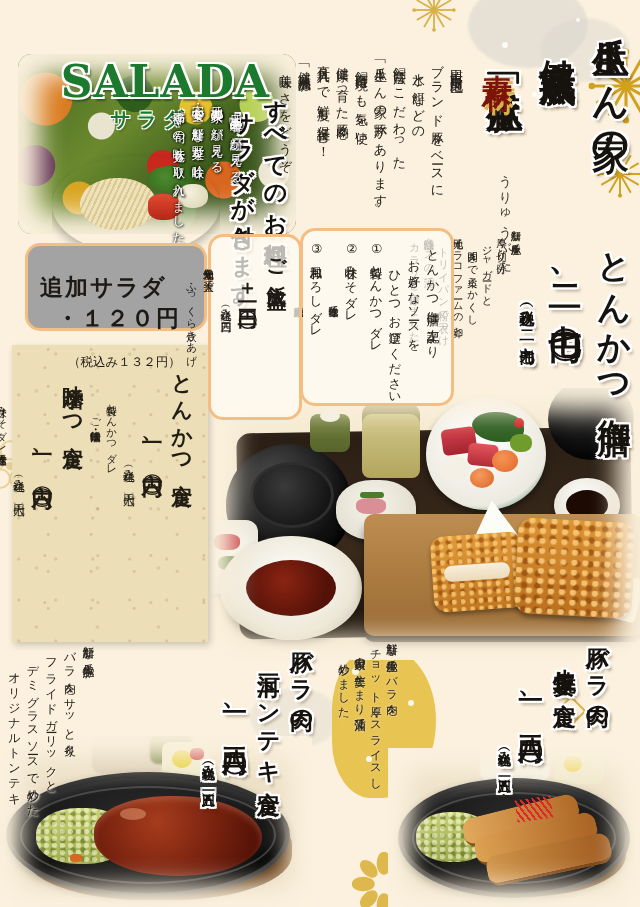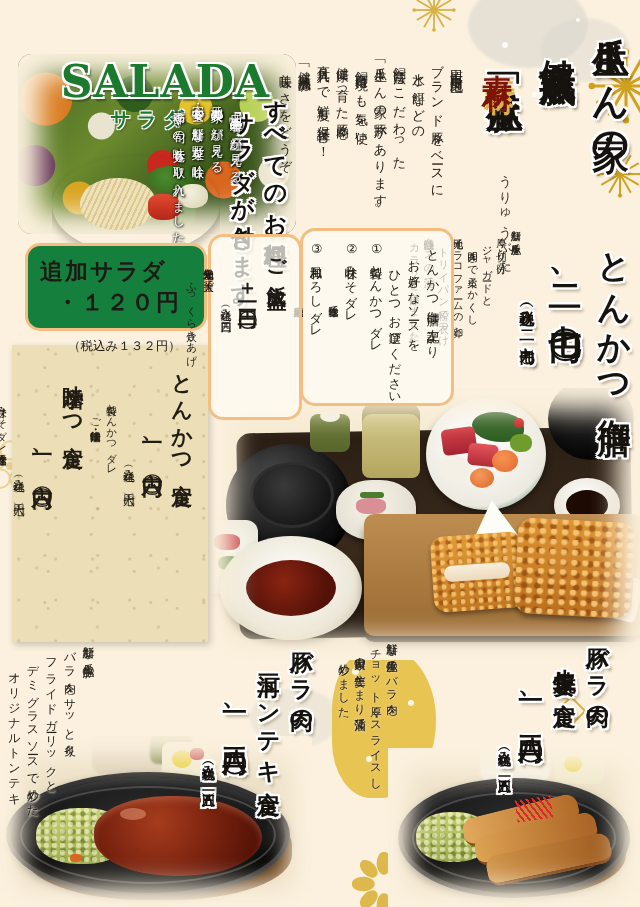--- a/index.html
+++ b/index.html
@@ -155,21 +155,21 @@
     <div class="ln" style="margin-top:12px">サラダが付きます。</div>
   </div>
 
   <div class="v wsh" style="right:394px;top:94px;z-index:4;font-size:12.5px;letter-spacing:1.5px">
     <div class="ln" style="margin-top:10px">地元生産者の顔が見える</div>
     <div class="ln" style="margin-top:2px">地元農家の顔が見える</div>
     <div class="ln">安心・安全で新鮮な野菜を吟味し</div>
     <div class="ln" style="margin-top:8px">季節や旬の味覚も取り入れました</div>
   </div>
 
-  <div class="bubble" style="left:25px;top:243px;width:182px;height:88px;background:#15803d;padding:10px 12px">
+  <div class="bubble" style="left:25px;top:243px;width:182px;height:88px;background:#a3a3a3;padding:26px 12px">
     <div style="font-size:23px;font-weight:bold;letter-spacing:2px">追加サラダ</div>
     <div style="font-size:23px;font-weight:bold;letter-spacing:2px;padding-left:16px">・１２０円</div>
     <div style="font-size:12.5px;font-weight:normal;padding-left:28px;margin-top:20px">（税込み１３２円）</div>
   </div>
 
   <div class="v owhite" style="right:2px;top:8px;z-index:4;font-size:37px;font-weight:bold;letter-spacing:3px;color:#16130f">
     <div class="ln" style="margin:0 3px">瓜生さん家の</div>
     <div class="ln" style="margin:0 3px;margin-top:22px">健康熟成豚</div>
     <div class="ln" style="margin:0 3px;margin-top:52px">「瓜生豚」</div>
   </div>

